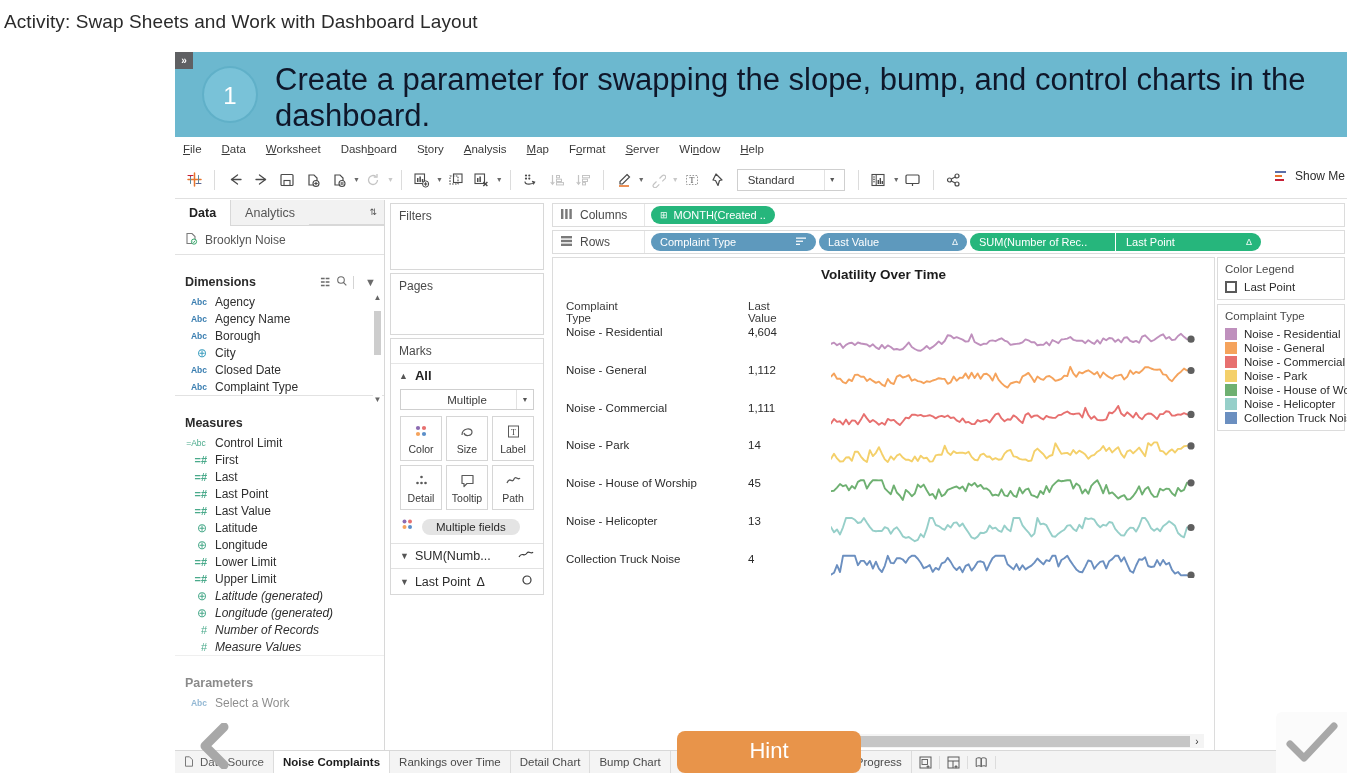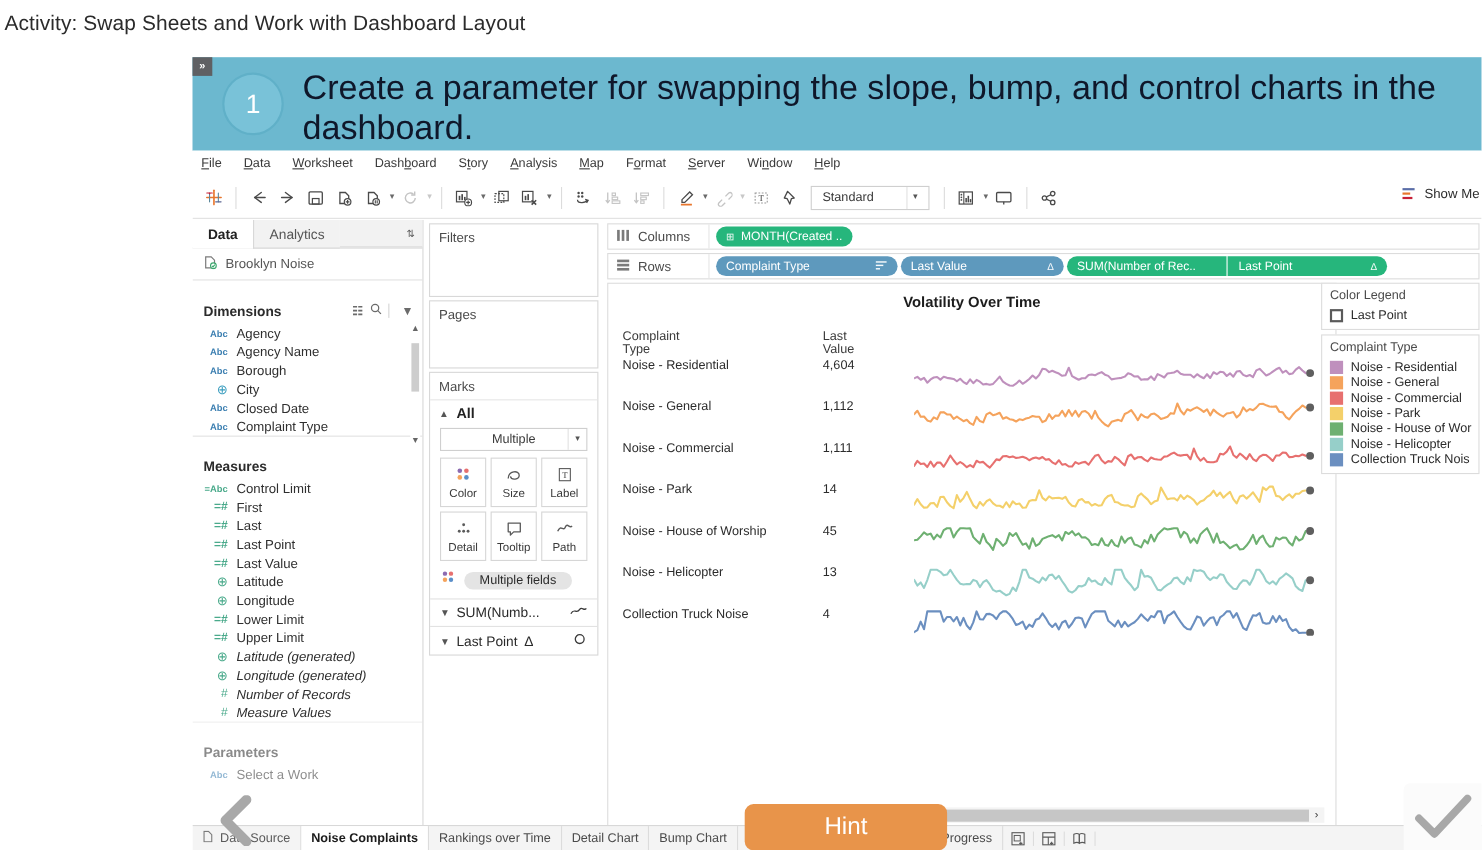--- a/index.html
+++ b/index.html
@@ -115,21 +115,21 @@
   .field {
     display:flex; align-items:center; gap:8px; padding:1.5px 10px; font-size:12px;
     color:#2f2f2f; cursor:pointer; white-space:nowrap;
   }
   .field .ftype { width:22px; font-size:9px; text-align:right; flex:0 0 22px; }
   .ftype.abc { color:#3c7fb1; font-weight:bold; font-size:8.5px; }
   .ftype.geo { color:#3c9ebf; font-size:12px; }
   .ftype.geo-g { color:#4aaa8b; font-size:12px; }
   .ftype.num { color:#4aaa8b; font-size:11px; font-weight:bold; }
   .ftype.numplain { color:#4aaa8b; font-size:11px; }
-  .ftype.abcgreen { color:#4aaa8b; font-weight:bold; font-size:8.5px; }
+  .ftype.abcgreen { color:#4aaa8b; font-weight:normal; font-size:8.5px;text-align:center; }
   .field.italic .fname { font-style:italic; }
 
   .dim-scroll {
     position:absolute; right:2px; top:0; width:9px; height:114px; background:#fff;
   }
   .dim-scroll .track { position:absolute; top:12px; bottom:12px; left:1px; width:7px; background:#fff; }
   .dim-scroll .thumb { position:absolute; top:18px; left:1px; width:7px; height:44px; background:#cdcdcd; }
   .dim-scroll .up, .dim-scroll .dn { position:absolute; left:0; width:9px; height:12px; color:#666; font-size:8px; text-align:center; }
   .dim-scroll .up { top:0; } .dim-scroll .dn { bottom:0; }
 
@@ -200,21 +200,21 @@
   .rowlabel { position:absolute; font-size:11.5px; color:#2b2b2b; white-space:nowrap; }
   .rowvalue { position:absolute; font-size:11.5px; color:#2b2b2b; }
   .hscroll {
     position:absolute; left:278px; right:10px; bottom:20px; height:14px;
     background:#f4f4f4; display:flex; align-items:center;
   }
   .hscroll .arr { width:14px; text-align:center; font-size:10px; color:#333; cursor:pointer; }
   .hscroll .bar { flex:1; height:11px; background:#c6c6c6; }
 
   
-  .legends { position:absolute; right:2px; top:57px; width:144px; }
+  .legends { position:absolute; right:2px; top:57px; width:128px; }
   .legend-card { border:1px solid #dcdcdc; background:#fff; margin-bottom:4px; padding:5px 7px; }
   .legend-title { font-size:11.5px; color:#4a4a4a; margin-bottom:5px; }
   .legend-row { display:flex; align-items:center; gap:7px; font-size:11.5px; color:#2b2b2b; padding:1px 0; cursor:pointer; white-space:nowrap; }
   .sw { width:12px; height:12px; flex:0 0 12px; }
   .sw.outlined { border:2px solid #5a5a5a; background:#ffffff; }
 
   
   .tabstrip {
     position:absolute; left:0; bottom:0; width:1172px; height:23px;
     background:#f4f4f4; border-top:1px solid #d8d8d8; display:flex; align-items:stretch;

